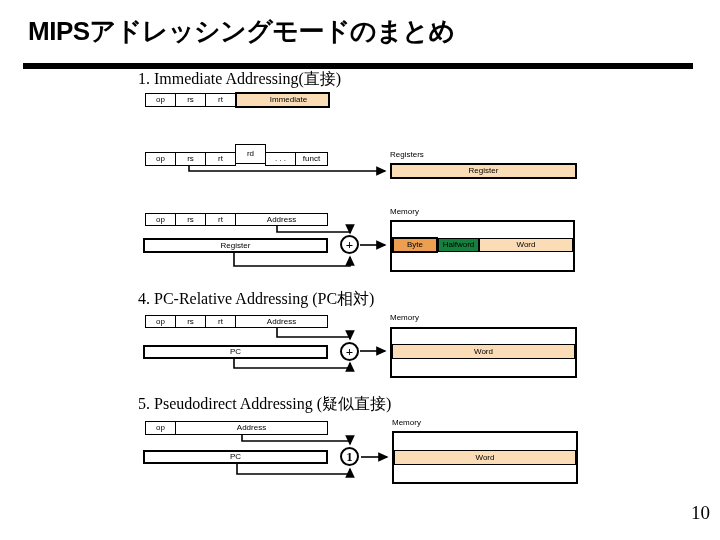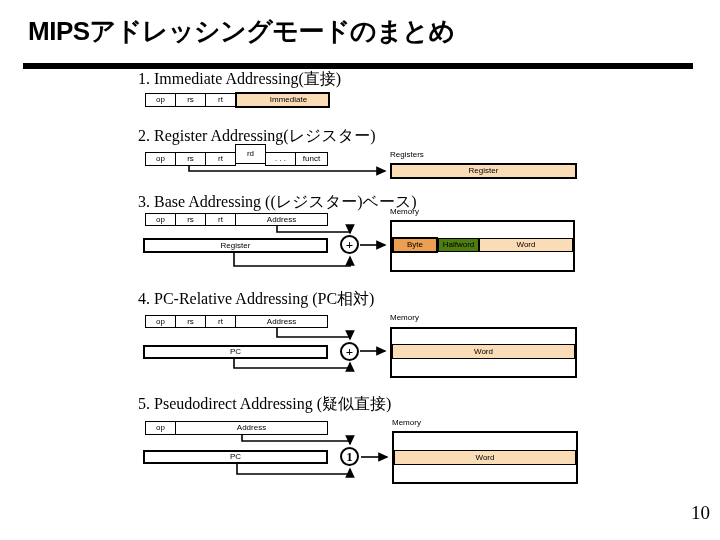--- a/index.html
+++ b/index.html
@@ -66,41 +66,39 @@
     <path d="M237,463 V474 H350 V469" fill="none" stroke="#000" stroke-width="1.6" marker-end="url(#ah)"></path>
     <path d="M361,457 H387" fill="none" stroke="#000" stroke-width="1.6" marker-end="url(#ah)"></path>
   </svg>
 
   <div class="heading" style="top:69px">1. Immediate Addressing(直接)</div>
   <div class="fbox" style="left:145px;top:93px;width:31px;height:14px">op</div>
   <div class="fbox" style="left:175px;top:93px;width:31px;height:14px">rs</div>
   <div class="fbox" style="left:205px;top:93px;width:31px;height:14px">rt</div>
   <div class="fbox thick" style="left: 235px; top: 92px; width: 95px; height: 16px; background-color: rgb(250, 220, 182); padding-left: 12px;">Immediate</div>
 
-  <div class="heading" style="top:126px">2. Register Addressing(レジスター)</div>
   <div class="fbox" style="left:145px;top:152px;width:31px;height:14px">op</div>
   <div class="fbox" style="left:175px;top:152px;width:31px;height:14px">rs</div>
   <div class="fbox" style="left:205px;top:152px;width:31px;height:14px">rt</div>
   <div class="fbox" style="left:235px;top:144px;width:31px;height:20px">rd</div>
   <div class="fbox" style="left:265px;top:152px;width:31px;height:14px">. . .</div>
   <div class="fbox" style="left:295px;top:152px;width:33px;height:14px">funct</div>
   <div class="lbl" style="left:390px;top:151px;width:187px">Registers</div>
   <div class="fbox thick" style="left: 390px; top: 163px; width: 187px; height: 16px; background-color: rgb(250, 220, 182);">Register</div>
 
-  <div class="heading" style="top:192px">3. Base Addressing ((レジスター)ベース)</div>
   <div class="fbox" style="left:145px;top:213px;width:31px;height:13px">op</div>
   <div class="fbox" style="left:175px;top:213px;width:31px;height:13px">rs</div>
   <div class="fbox" style="left:205px;top:213px;width:31px;height:13px">rt</div>
   <div class="fbox" style="left:235px;top:213px;width:93px;height:13px">Address</div>
   <div class="fbox thick" style="left:143px;top:238px;width:185px;height:15px">Register</div>
   <div class="circle" style="left:340px;top:235px">+</div>
   <div class="lbl" style="left:390px;top:208px;width:185px">Memory</div>
   <div class="fbox thick" style="left:390px;top:220px;width:185px;height:52px"></div>
   <div class="fbox thick" style="left: 392px; top: 237px; width: 46px; height: 16px; background-color: rgb(236, 158, 81);">Byte</div>
-  <div class="fbox" style="left: 438px; top: 238px; width: 41px; height: 14px; background-color: #4d7c0f;">Halfword</div>
+  <div class="fbox" style="left: 438px; top: 238px; width: 41px; height: 14px; background-color: #15803d;">Halfword</div>
   <div class="fbox" style="left: 479px; top: 238px; width: 94px; height: 14px; background-color: rgb(250, 220, 182);">Word</div>
 
   <div class="heading" style="top:289px">4. PC-Relative Addressing (PC相対)</div>
   <div class="fbox" style="left:145px;top:315px;width:31px;height:13px">op</div>
   <div class="fbox" style="left:175px;top:315px;width:31px;height:13px">rs</div>
   <div class="fbox" style="left:205px;top:315px;width:31px;height:13px">rt</div>
   <div class="fbox" style="left:235px;top:315px;width:93px;height:13px">Address</div>
   <div class="fbox thick" style="left:143px;top:345px;width:185px;height:14px">PC</div>
   <div class="circle" style="left:340px;top:342px">+</div>
   <div class="lbl" style="left:390px;top:314px;width:187px">Memory</div>

